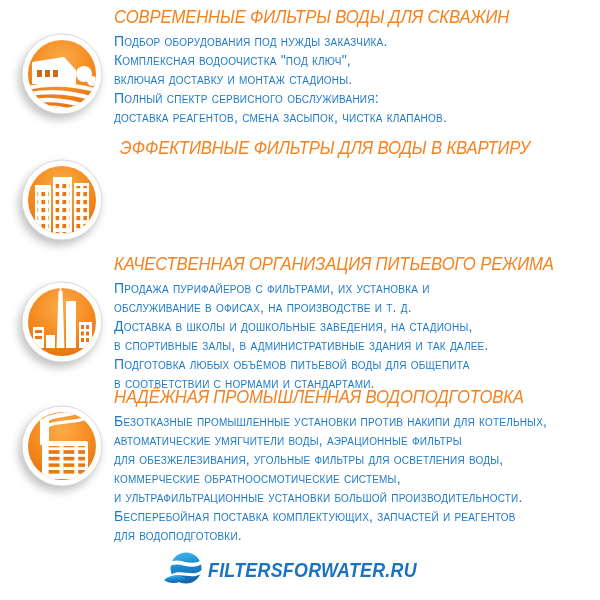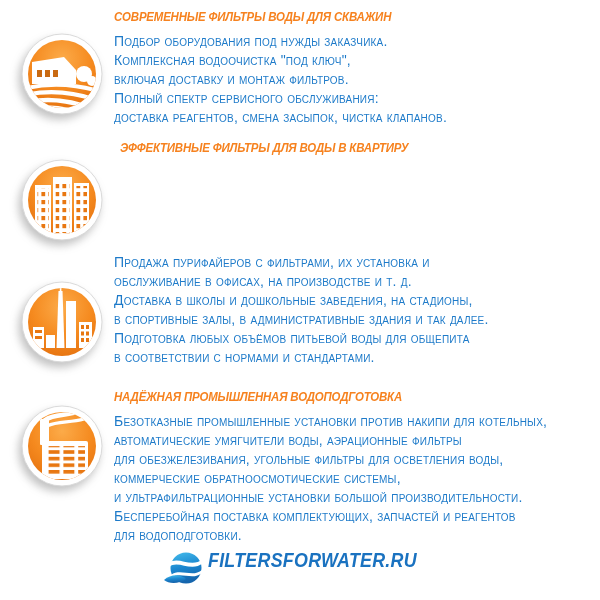--- a/index.html
+++ b/index.html
@@ -20,42 +20,42 @@
   #icon-4{top:404px;}
   .section{
     position:absolute;left:114px;right:3px;
   }
   #section-1{top:6px;}
   #section-2{top:137px;margin-left:6px;}
   #section-3{top:253px;}
   #section-4{top:386px;}
   .section h2{
     margin:0 0 5px 0;
-    font-size:13px;line-height:21px;
-    font-weight:bold;font-style:italic;
+    font-size:19px;line-height:21px;
+    font-weight:normal;font-style:italic;
     color:#f6821f;
     white-space:nowrap;
   }
   .section h2 .hx{
     display:inline-block;
     transform:scaleX(0.88);
     transform-origin:left center;
     letter-spacing:-0.2px;
   }
   .section .body{
     font-size:14px;line-height:19px;
     color:#1d7ac9;
     font-variant:small-caps;
     font-variant-caps:small-caps;
     letter-spacing:0.2px;
     white-space:pre-line;
   }
   .footer{
     position:absolute;left:16px;right:0;top:548px;height:44px;
-    display:flex;align-items:flex-start;justify-content:center;gap:1px;
+    display:flex;align-items:center;justify-content:center;gap:1px;
   }
   .footer .site-name{
     font-size:21px;font-weight:bold;font-style:italic;
     color:#1a72c0;
     display:inline-block;
     transform:scaleX(0.85);
     transform-origin:left center;
     letter-spacing:0.3px;
     white-space:nowrap;
   }
@@ -178,30 +178,31 @@
       <rect x="23" y="37" width="46" height="38" rx="2" fill="#ffffff"></rect>
       <rect x="28" y="42" width="38" height="30" fill="url(#win4)"></rect>
     </g>
   </svg>
 </div>
 
 <div class="section" id="section-1">
   <h2><span class="hx">СОВРЕМЕННЫЕ ФИЛЬТРЫ ВОДЫ ДЛЯ СКВАЖИН</span></h2>
   <div class="body">Подбор оборудования под нужды заказчика.
 Комплексная водоочистка "под ключ",
-включая доставку и монтаж фильтров.
+включая доставку и монтаж стадионы.
 Полный спектр сервисного обслуживания:
 доставка реагентов, смена засыпок, чистка клапанов.</div>
 </div>
 
 <div class="section" id="section-2">
   <h2><span class="hx">ЭФФЕКТИВНЫЕ ФИЛЬТРЫ ДЛЯ ВОДЫ В КВАРТИРУ</span></h2>
 </div>
 
 <div class="section" id="section-3">
+  <h2><span class="hx">КАЧЕСТВЕННАЯ ОРГАНИЗАЦИЯ ПИТЬЕВОГО РЕЖИМА</span></h2>
   <div class="body">Продажа пурифайеров с фильтрами, их установка и
 обслуживание в офисах, на производстве и т. д.
 Доставка в школы и дошкольные заведения, на стадионы,
 в спортивные залы, в административные здания и так далее.
 Подготовка любых объёмов питьевой воды для общепита
 в соответствии с нормами и стандартами.</div>
 </div>
 
 <div class="section" id="section-4">
   <h2><span class="hx">НАДЁЖНАЯ ПРОМЫШЛЕННАЯ ВОДОПОДГОТОВКА</span></h2>

